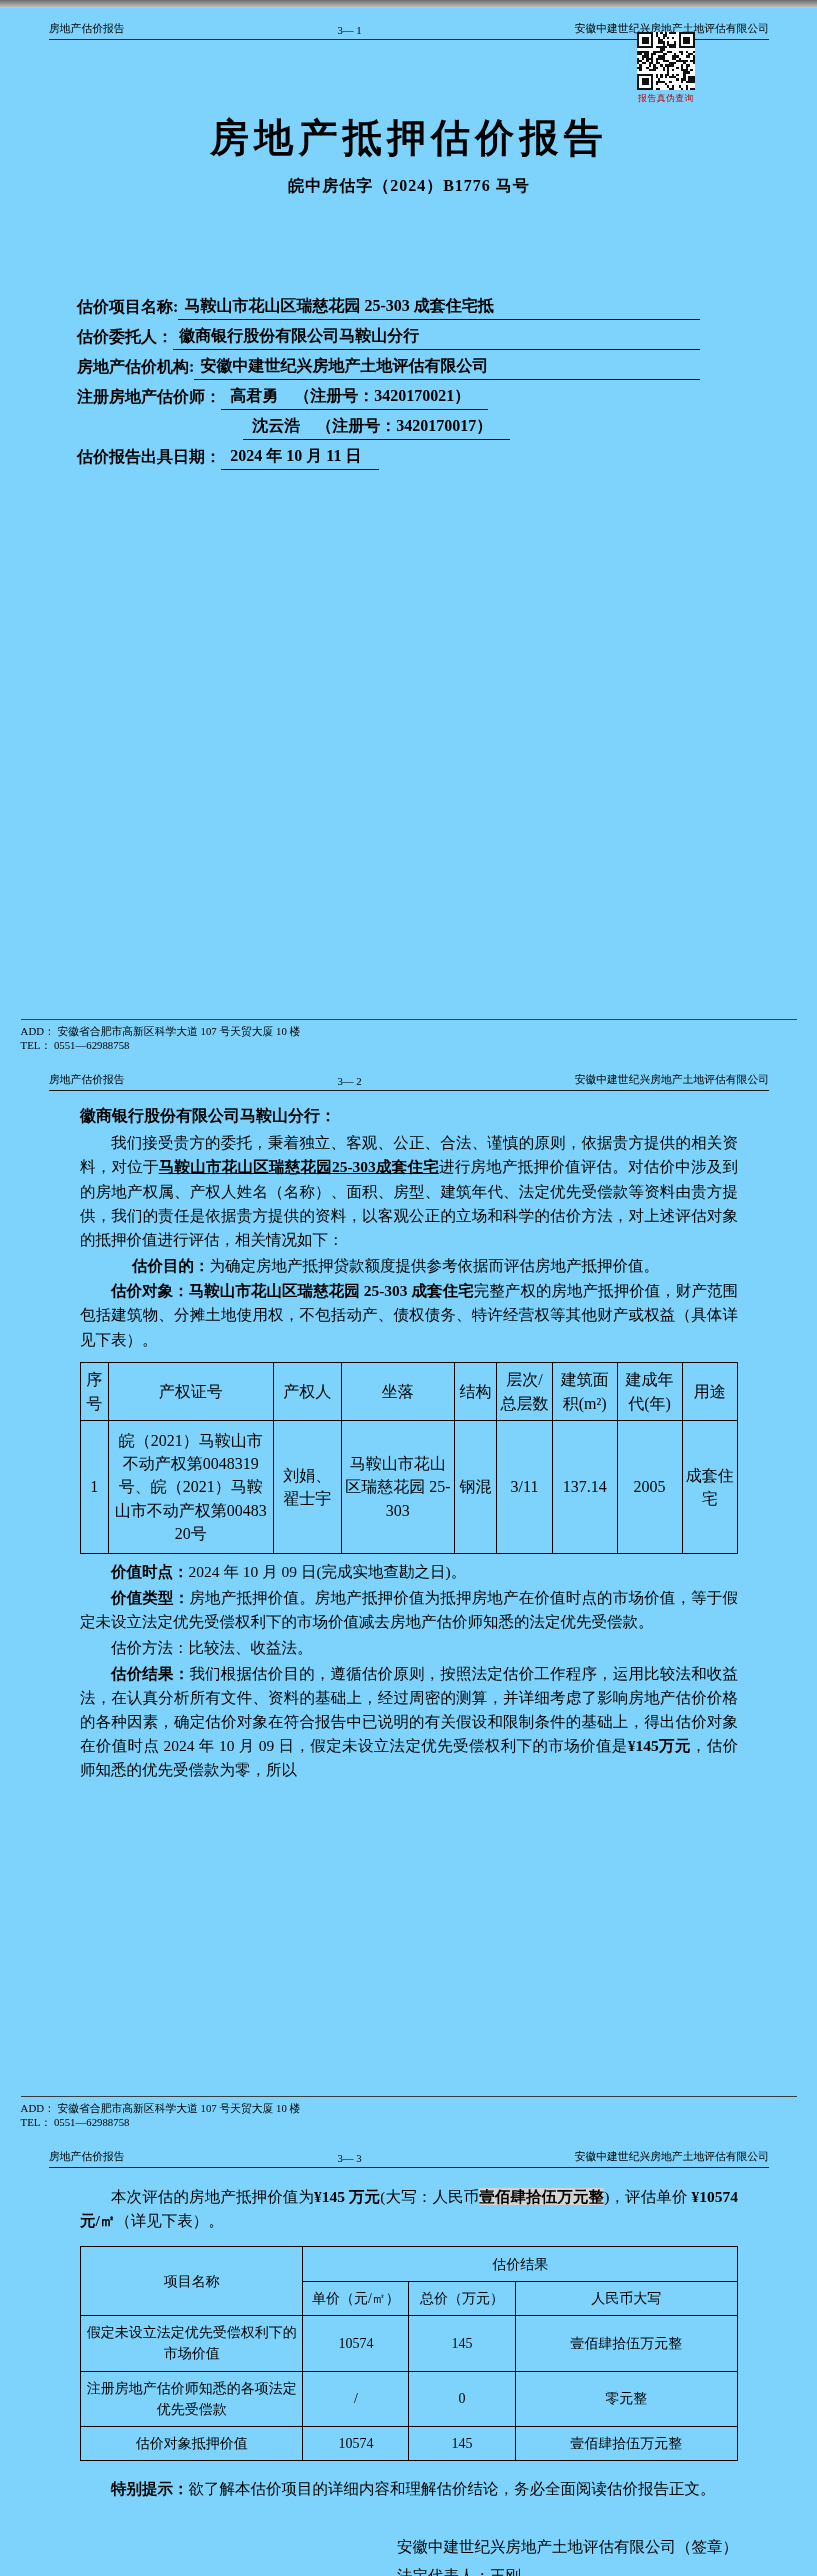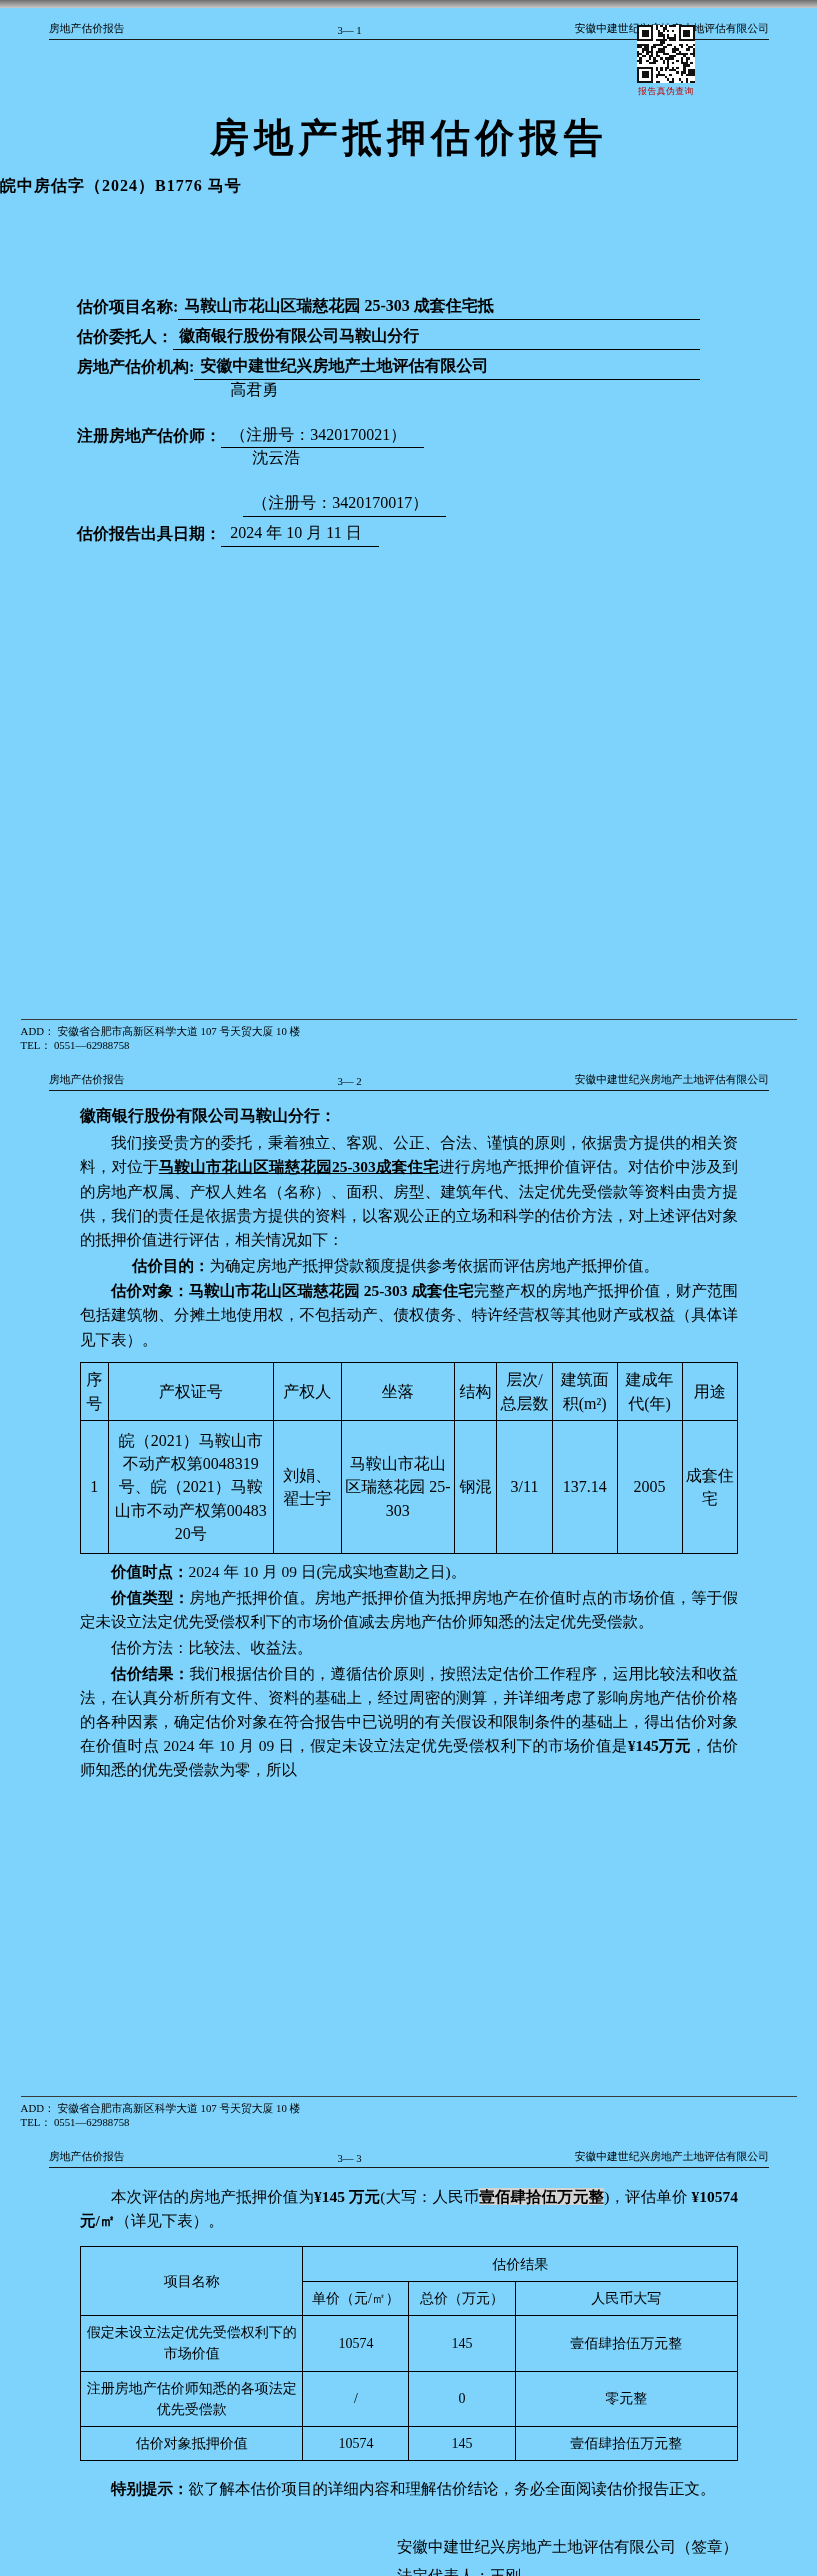--- a/index.html
+++ b/index.html
@@ -22,39 +22,39 @@
     display:flex; justify-content:space-between; align-items:flex-end;
     font-size:10.8px; border-bottom:1px solid #1a1a1a; padding-bottom:3.6px;
   }
   .page-footer {
     position:absolute; left:20.6px; right:20.6px; bottom:6.2px;
     font-size:10.8px; line-height:1.35;
     border-top:1px solid #3a3a3a; padding-top:3.6px;
   }
 
   
-  .qr-block { position:absolute; top:17px; right:123px; width:58px; text-align:center;margin-left:12px; }
+  .qr-block { position:absolute; top:24px; right:123px; width:58px; text-align:center;margin-left:12px; }
   .qr-box { width:58px; height:58px; background:#fff; }
   .qr-box svg { width:58px; height:58px; display:block; }
   .qr-caption { margin-top:2.6px; font-size:8.8px; color:#c00000; white-space:nowrap; letter-spacing:0.5px; }
 
   .p1-content { padding-top:109px; }
   .cover-title {
     text-align:center; font-size:39px; font-weight:bold; letter-spacing:5.2px; line-height:1.1;
   }
   .cover-docno {
-    text-align:left; font-size:16px; font-weight:bold; margin-top:15.5px; letter-spacing:1px;
+    text-align:center; font-size:16px; font-weight:bold; margin-top:15.5px; letter-spacing:1px;
   }
   .cover-fields { margin:93px 118px 0 77px; font-size:16px; }
   .cf-row { display:flex; align-items:flex-end; min-height:30px; }
   .cf-label { font-weight:bold; white-space:nowrap; padding-bottom:1.5px; }
   .u { border-bottom:1px solid #000; }
   .cf-fill { flex:1; font-weight:bold; padding:0 3.1px 1.5px 6.2px; }
   .cf-cont { align-self:flex-end; margin-left:226px; font-weight:bold; padding:0 46px 1.5px 1px; }
-  .cf-group { display:inline-flex; gap:24px; font-weight:normal; padding:0 17.5px 1.5px 9.3px;flex-direction:column; }
+  .cf-group { display:inline-flex; gap:16px; font-weight:bold; padding:0 17.5px 1.5px 9.3px; }
   .cf-indent2 { margin-left:166px; }
 
   
   .p2-content { padding:47px 80px 0 80px; }
   .p3-content { padding:47px 80px 0 80px; }
   .letter-title { text-align:center; font-size:19px; font-weight:bold; letter-spacing:2.1px; margin-bottom:13.4px; }
   .salutation { font-size:16px; font-weight:bold; margin-bottom:4.1px; }
   .para { font-size:15.5px; line-height:1.56; text-align:justify; margin:1.5px 0; }
   .indent { text-indent:2em; }
 

